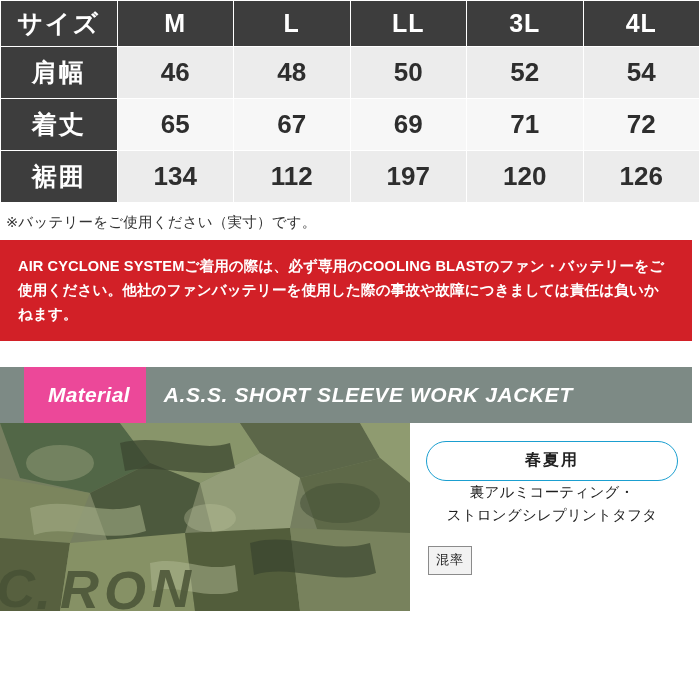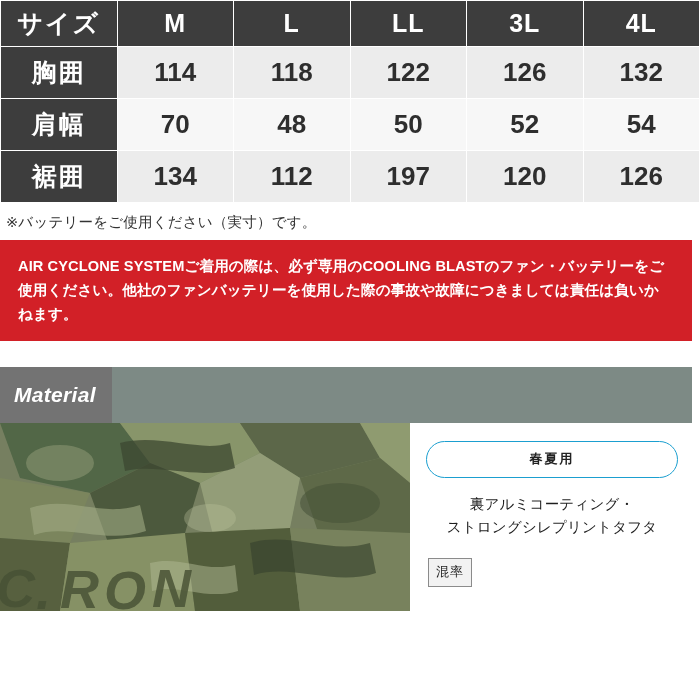--- a/index.html
+++ b/index.html
@@ -74,29 +74,30 @@
   .gap { height: 26px; background: #ffffff; }
 
   
   .material-bar {
     display: flex;
     align-items: stretch;
     height: 56px;
     background: #7d8a85;
   }
   .material-tag {
-    background: #737373;
+    background: #ec4899;
     color: #ffffff;
     font-size: 21px;
     font-weight: bold;
     font-style: italic;
     display: flex;
     align-items: center;
-    padding: 0 16px 0 14px;
+    padding: 0 16px 0 24px;
     letter-spacing: 0.3px;
+    margin-left: 24px;
   }
   .material-title {
     color: #ffffff;
     font-size: 21px;
     font-weight: bold;
     font-style: italic;
     display: flex;
     align-items: center;
     padding-left: 18px;
     letter-spacing: 0.6px;
@@ -120,28 +121,28 @@
     background: #ffffff;
     padding: 18px 14px 0 16px;
     display: flex;
     flex-direction: column;
     align-items: stretch;
   }
   .season-pill {
     border: 1.6px solid #1b9fd0;
     border-radius: 22px;
     color: #222;
-    font-size: 13px;
+    font-size: 16px;
     font-weight: bold;
     text-align: center;
     padding: 8px 0 9px 0;
     letter-spacing: 2px;
   }
   .spec-desc {
-    margin-top: 15px;
+    margin-top: 0;
     font-size: 14.5px;
     line-height: 1.55;
     color: #1e1e1e;
     text-align: center;
     letter-spacing: 0.2px;
   }
   .ratio-row {
     margin-top: 20px;
     display: flex;
     align-items: center;
@@ -174,54 +175,55 @@
         <th class="corner">サイズ</th>
         <th>M</th>
         <th>L</th>
         <th>LL</th>
         <th>3L</th>
         <th>4L</th>
       </tr>
     </thead>
     <tbody>
       <tr>
-        <th>胸囲</th>
-        <td>114</td>
-        <td>118</td>
-        <td>122</td>
-        <td>126</td>
-        <td>132</td>
-      </tr>
-      <tr>
         <th>肩幅</th>
-        <td>70</td>
+        <td>46</td>
         <td>48</td>
         <td>50</td>
         <td>52</td>
         <td>54</td>
+      </tr>
+      <tr>
+        <th>着丈</th>
+        <td>65</td>
+        <td>67</td>
+        <td>69</td>
+        <td>71</td>
+        <td>72</td>
       </tr>
       <tr>
         <th>裾囲</th>
         <td>134</td>
         <td>112</td>
         <td>197</td>
         <td>120</td>
         <td>126</td>
       </tr>
     </tbody>
   </table>
 
   <div class="note">※バッテリーをご使用ください（実寸）です。</div>
 
   <div class="warn">AIR CYCLONE SYSTEMご着用の際は、必ず専用のCOOLING BLASTのファン・バッテリーをご使用ください。他社のファンバッテリーを使用した際の事故や故障につきましては責任は負いかねます。</div>
 
   <div class="gap"></div>
 
   <div class="material-bar">
     <div class="material-tag">Material</div>
+    <div class="material-title">A.S.S. SHORT SLEEVE WORK JACKET</div>
   </div>
 
   <div class="bottom">
     <div class="swatch">
       <svg width="410" height="188" viewBox="0 0 410 188" aria-hidden="true">
         <rect x="0" y="0" width="410" height="188" fill="#7a8464"></rect>
         <g>
           <path d="M0,0 L120,0 L150,40 L90,70 L20,55 Z" fill="#556b4a"></path>
           <path d="M120,0 L240,0 L260,30 L200,60 L150,40 Z" fill="#8d9a6e"></path>
           <path d="M240,0 L360,0 L380,35 L300,55 L260,30 Z" fill="#5f6b4c"></path>

